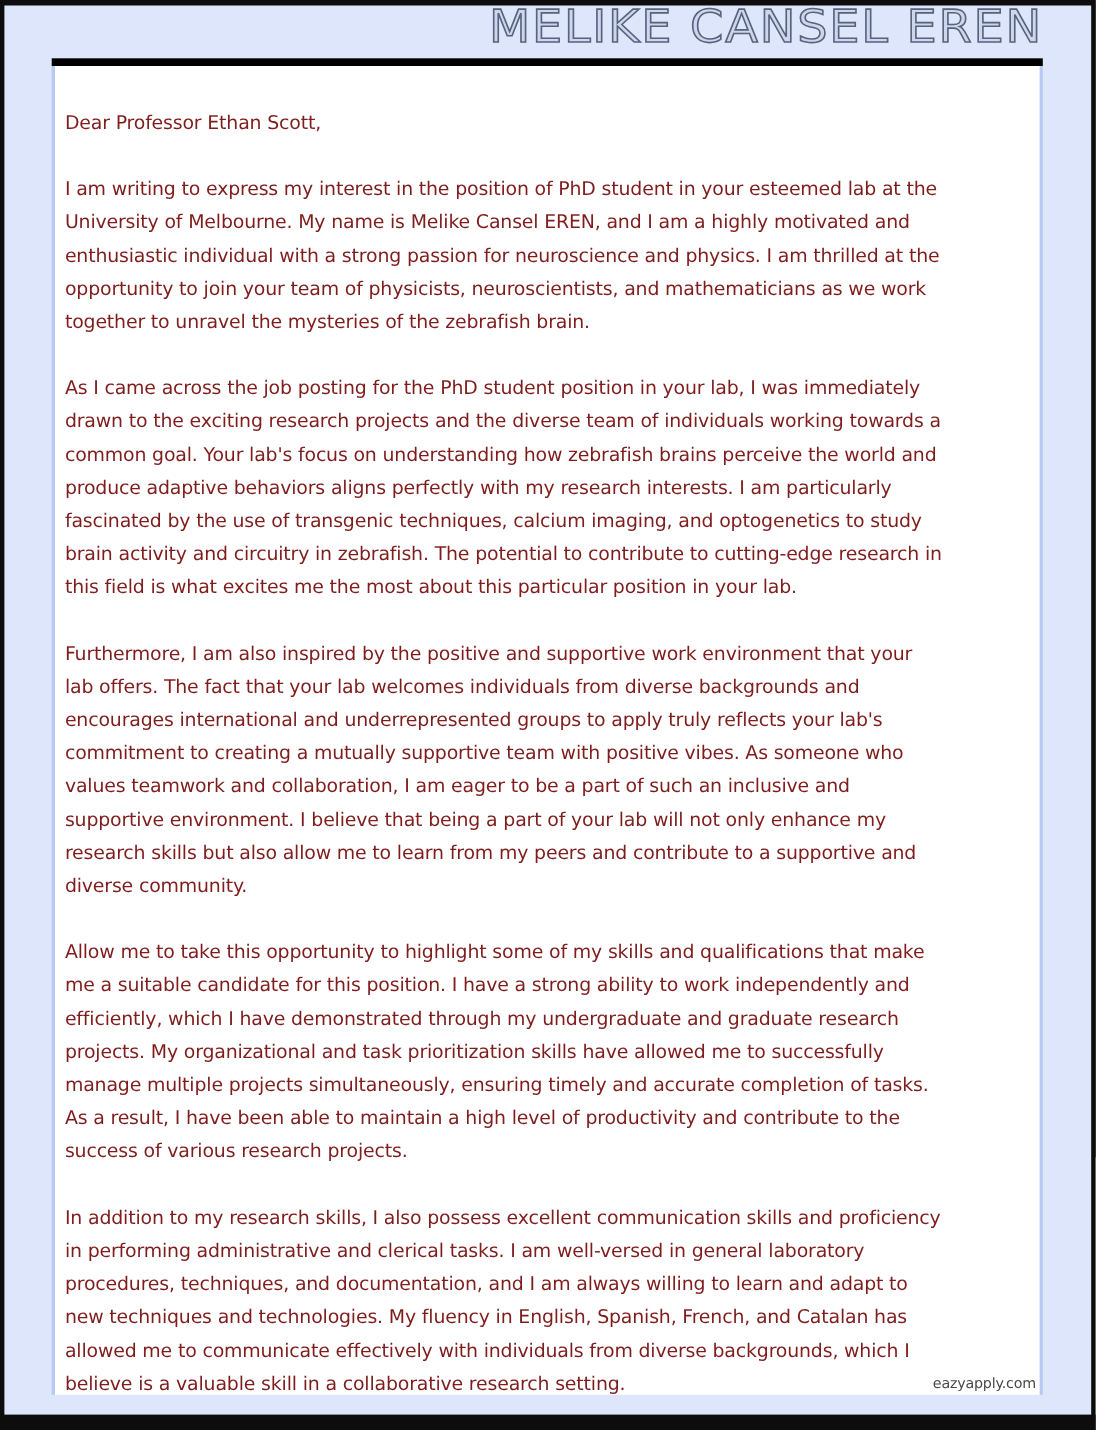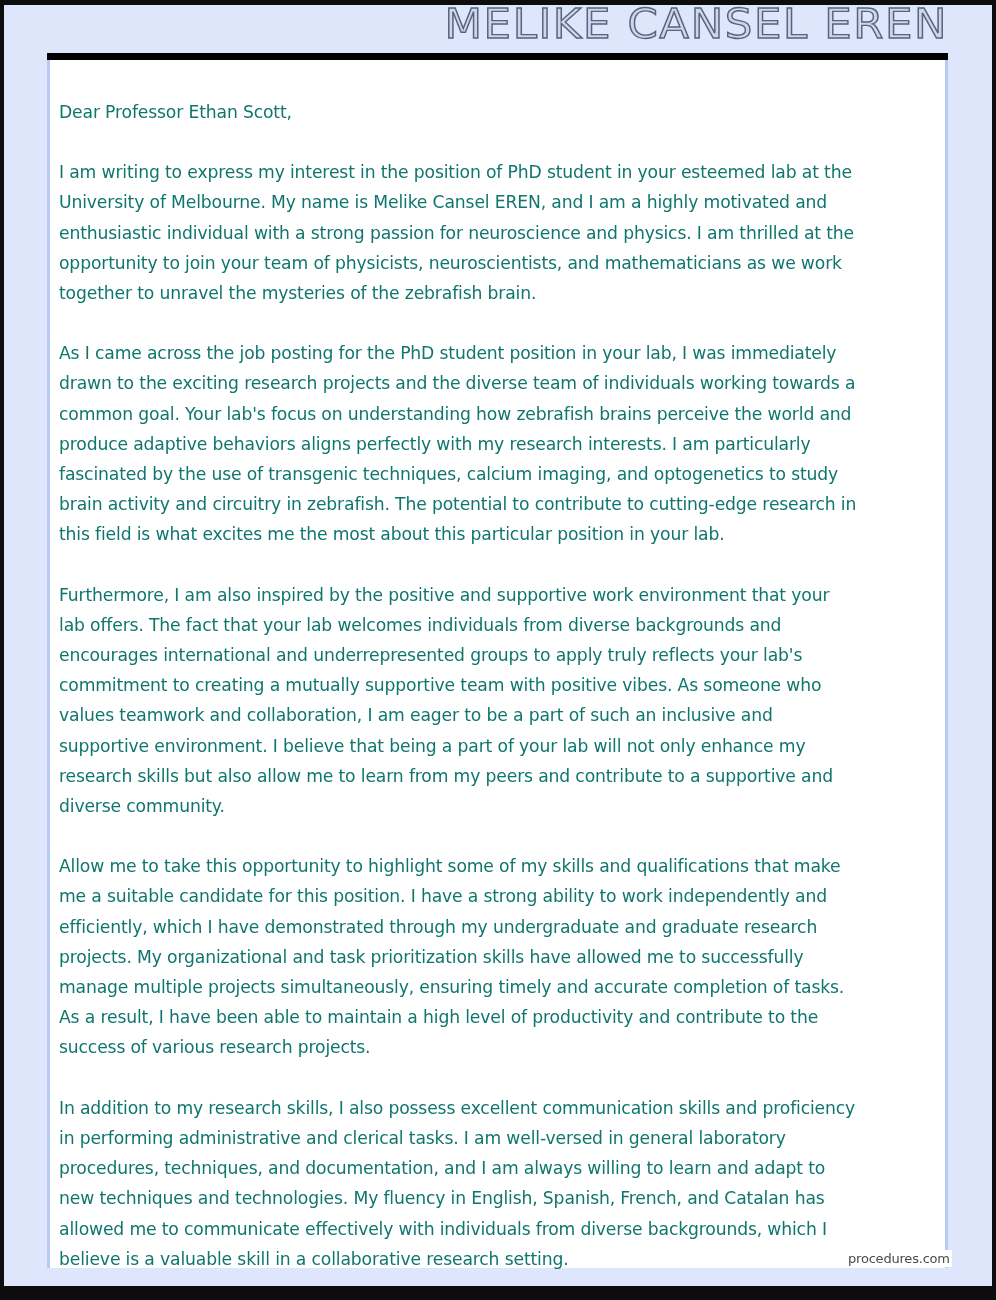--- a/index.html
+++ b/index.html
@@ -98,21 +98,21 @@
 
   
   .letter-body {
     position: absolute;
     left: 55px;
     top: 92px;
     width: 800px;
     font-family: "DejaVu Sans", sans-serif;
     font-size: 17.2px;
     line-height: 30.2px;
-    color: #0f766e;
+    color: #7f1d1d;
     letter-spacing: -0.15px;
   }
   .letter-body p {
     margin: 0 0 30px 0;
   }
   .letter-body p:last-child {
     margin-bottom: 16px;
   }
 
   
@@ -156,17 +156,17 @@
 
     <div class="letter-body">
       <p>Dear Professor Ethan Scott,</p>
       <p>I am writing to express my interest in the position of PhD student in your esteemed lab at the University of Melbourne. My name is Melike Cansel EREN, and I am a highly motivated and enthusiastic individual with a strong passion for neuroscience and physics. I am thrilled at the opportunity to join your team of physicists, neuroscientists, and mathematicians as we work together to unravel the mysteries of the zebrafish brain.</p>
       <p>As I came across the job posting for the PhD student position in your lab, I was immediately drawn to the exciting research projects and the diverse team of individuals working towards a common goal. Your lab's focus on understanding how zebrafish brains perceive the world and produce adaptive behaviors aligns perfectly with my research interests. I am particularly fascinated by the use of transgenic techniques, calcium imaging, and optogenetics to study brain activity and circuitry in zebrafish. The potential to contribute to cutting-edge research in this field is what excites me the most about this particular position in your lab.</p>
       <p>Furthermore, I am also inspired by the positive and supportive work environment that your lab offers. The fact that your lab welcomes individuals from diverse backgrounds and encourages international and underrepresented groups to apply truly reflects your lab's commitment to creating a mutually supportive team with positive vibes. As someone who values teamwork and collaboration, I am eager to be a part of such an inclusive and supportive environment. I believe that being a part of your lab will not only enhance my research skills but also allow me to learn from my peers and contribute to a supportive and diverse community.</p>
       <p>Allow me to take this opportunity to highlight some of my skills and qualifications that make me a suitable candidate for this position. I have a strong ability to work independently and efficiently, which I have demonstrated through my undergraduate and graduate research projects. My organizational and task prioritization skills have allowed me to successfully manage multiple projects simultaneously, ensuring timely and accurate completion of tasks. As a result, I have been able to maintain a high level of productivity and contribute to the success of various research projects.</p>
       <p>In addition to my research skills, I also possess excellent communication skills and proficiency in performing administrative and clerical tasks. I am well-versed in general laboratory procedures, techniques, and documentation, and I am always willing to learn and adapt to new techniques and technologies. My fluency in English, Spanish, French, and Catalan has allowed me to communicate effectively with individuals from diverse backgrounds, which I believe is a valuable skill in a collaborative research setting.</p>
     </div>
 
-    <div class="watermark">procedures.com</div>
+    <div class="watermark">eazyapply.com</div>
 
   </div>
   <div class="bottom-bar"></div>
 </div>
 
 </body></html>

